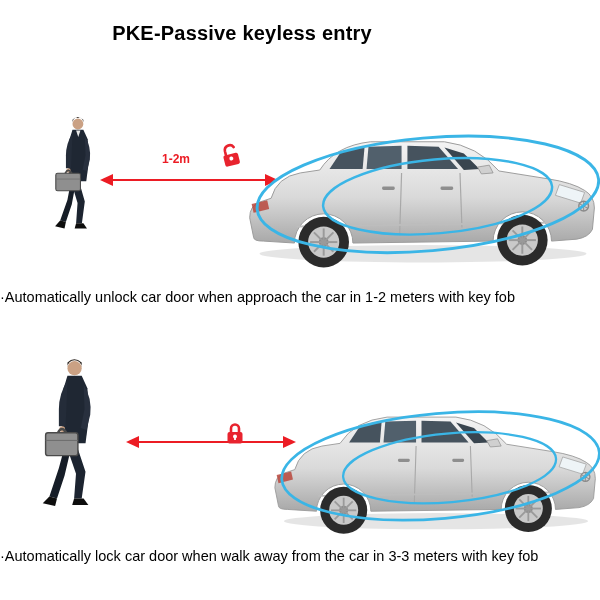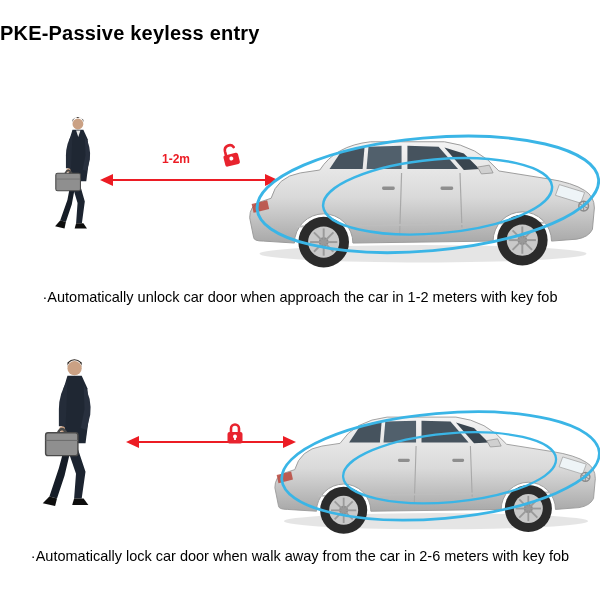--- a/index.html
+++ b/index.html
@@ -1,21 +1,21 @@
 <!DOCTYPE html>
 <html><head>
 <meta charset="utf-8">
 <style>
   html,body{margin:0;padding:0;background:#ffffff;}
   #canvas{
     position:relative;width:600px;height:600px;background:#ffffff;
     font-family:"Liberation Sans", sans-serif;overflow:hidden;
   }
   .title{
-    position:absolute;top:22px;left:0;width:484px;
+    position:absolute;top:22px;left:0;width:484px;text-align:center;
     font-size:20px;font-weight:bold;color:#000;letter-spacing:.2px;
   }
   .scene{position:absolute;left:12px;width:600px;}
   .scene1{top:90px;height:180px;}
   .scene2{top:340px;height:190px;}
   .man{position:absolute;}
   .man1{left:38px;top:8px;width:58px;height:160px;}
   .man2{left:26px;top:10px;width:76px;height:178px;}
   .car{position:absolute;}
   .car1{left:226px;top:18px;width:370px;height:162px;}
@@ -25,21 +25,21 @@
   .arrow2{left:114px;top:92px;width:170px;}
   .dist-label{
     position:absolute;color:#ec1c24;font-size:12px;font-weight:bold;text-align:center;
   }
   .dist1{left:104px;top:62px;width:120px;}
   .dist2{left:116px;top:74px;width:120px;}
   .lock{position:absolute;width:26px;height:26px;}
   .lock1{left:206px;top:52px;}
   .lock2{left:210px;top:80px;}
   .caption{
-    position:absolute;left:0;width:600px;text-align:center;
+    position:absolute;left:0;width:600px;
     font-size:14.5px;color:#000;
   }
   .caption1{top:289px;}
   .caption2{top:548px;}
 </style>
 </head>
 <body>
 
 <div id="canvas">
 
@@ -229,15 +229,15 @@
             <line x1="302" y1="125" x2="282" y2="145"></line>
         </g>
       </g>
       <g fill="none" stroke="#3ab5e6">
         <ellipse cx="195" cy="88" rx="176" ry="58" stroke-width="3" transform="rotate(-5 195 88)"></ellipse>
         <ellipse cx="205" cy="90" rx="118" ry="38" stroke-width="2.5" transform="rotate(-5 205 90)"></ellipse>
       </g>
     </svg>
   </div>
 
-  <div class="caption caption2">·Automatically lock car door when walk away from the car in 2-6 meters with key fob</div>
+  <div class="caption caption2">·Automatically lock car door when walk away from the car in 3-3 meters with key fob</div>
 
 </div>
 
 </body></html>

